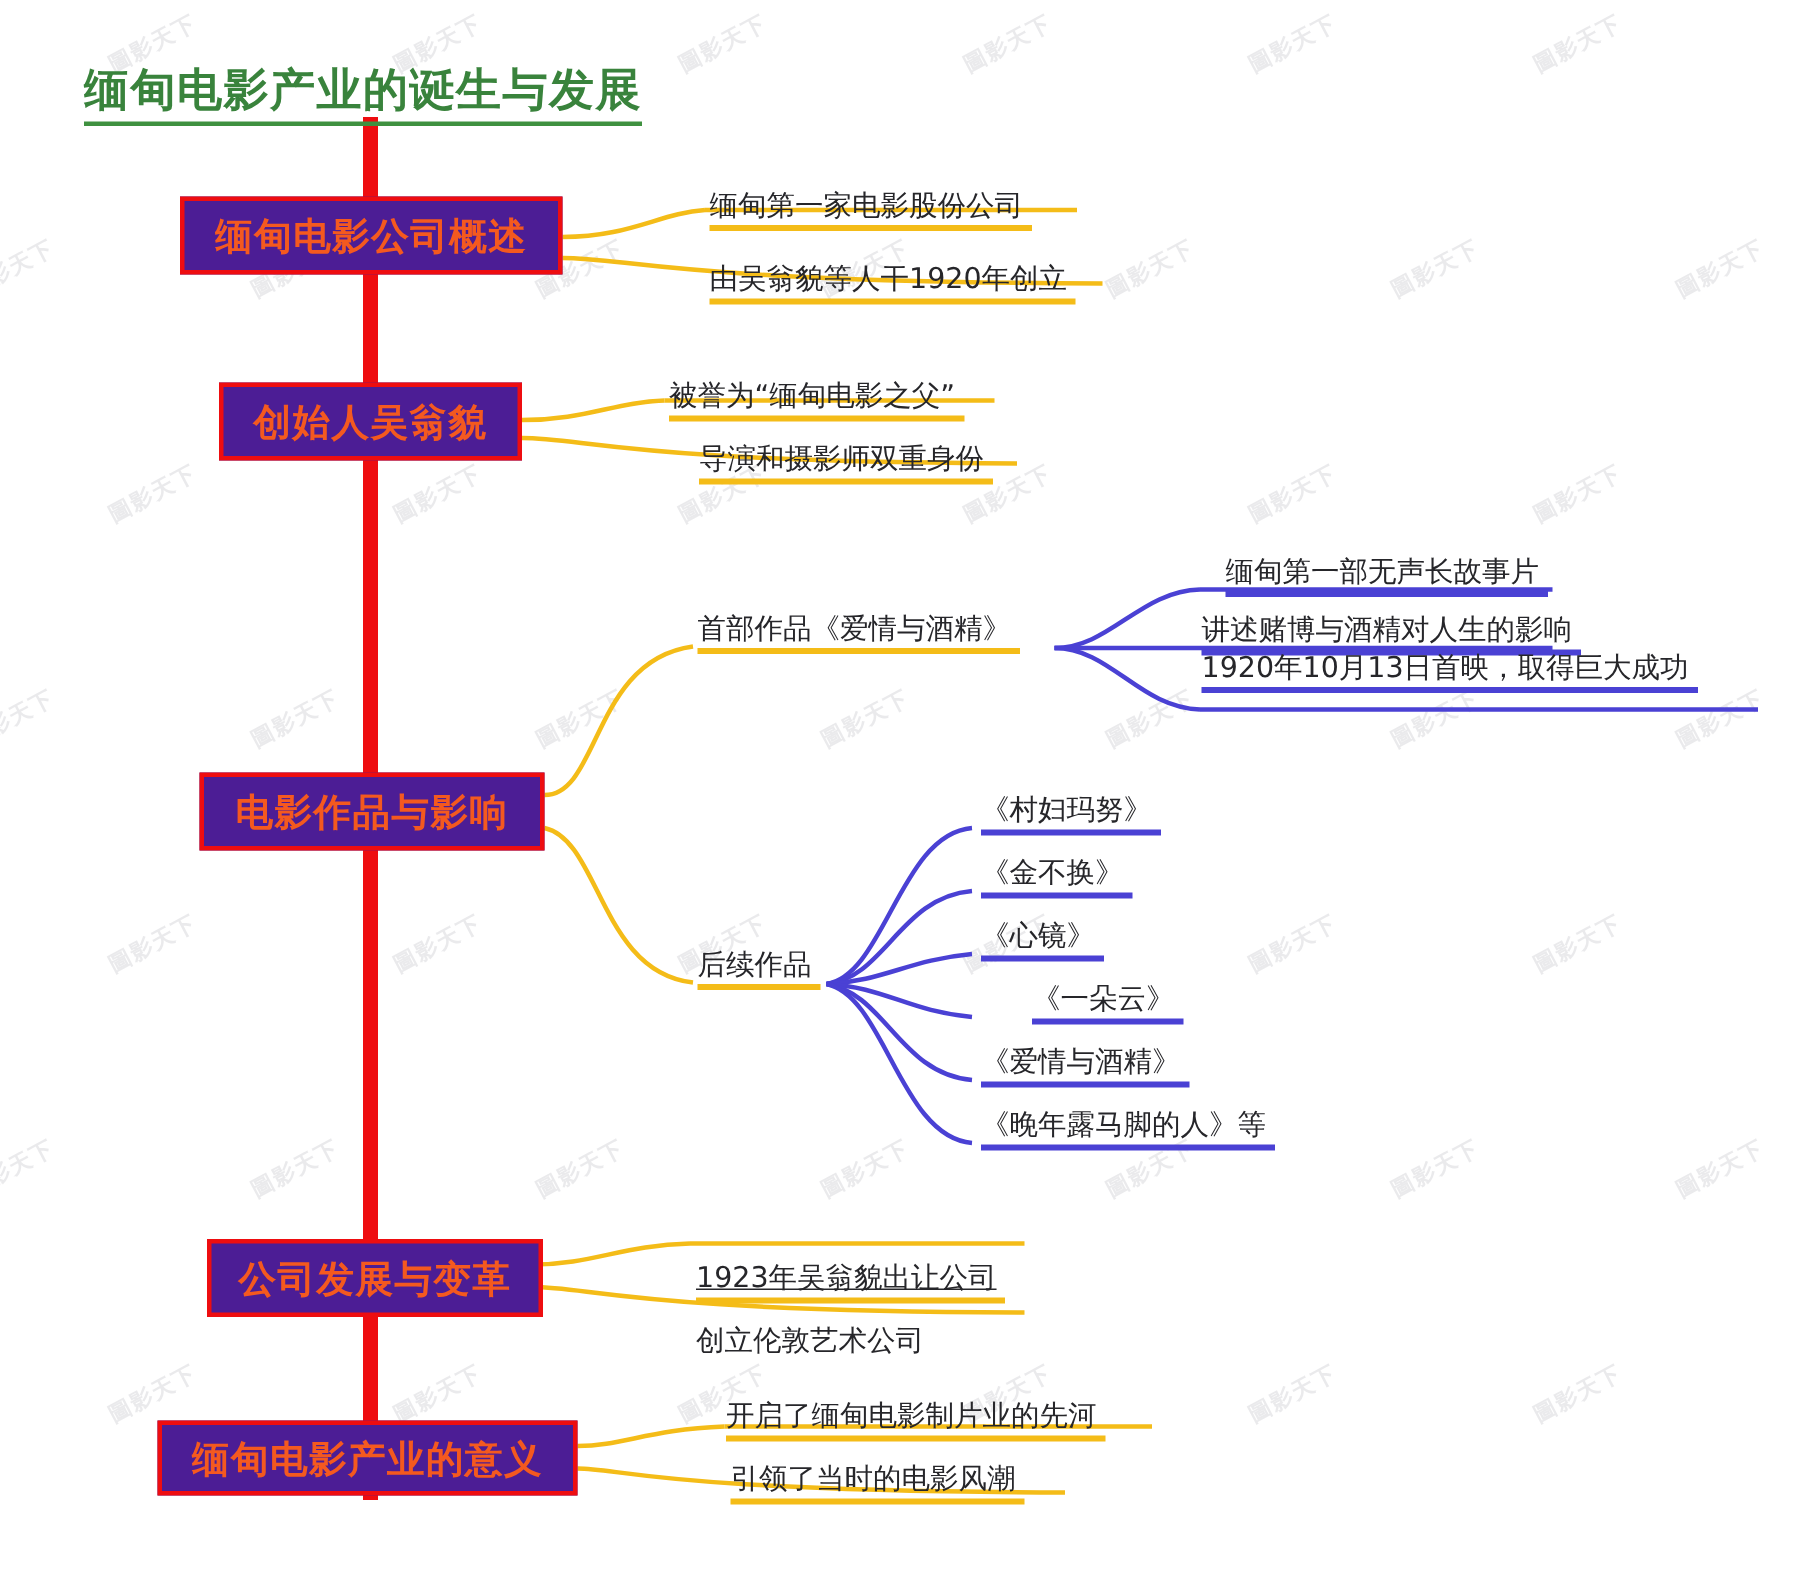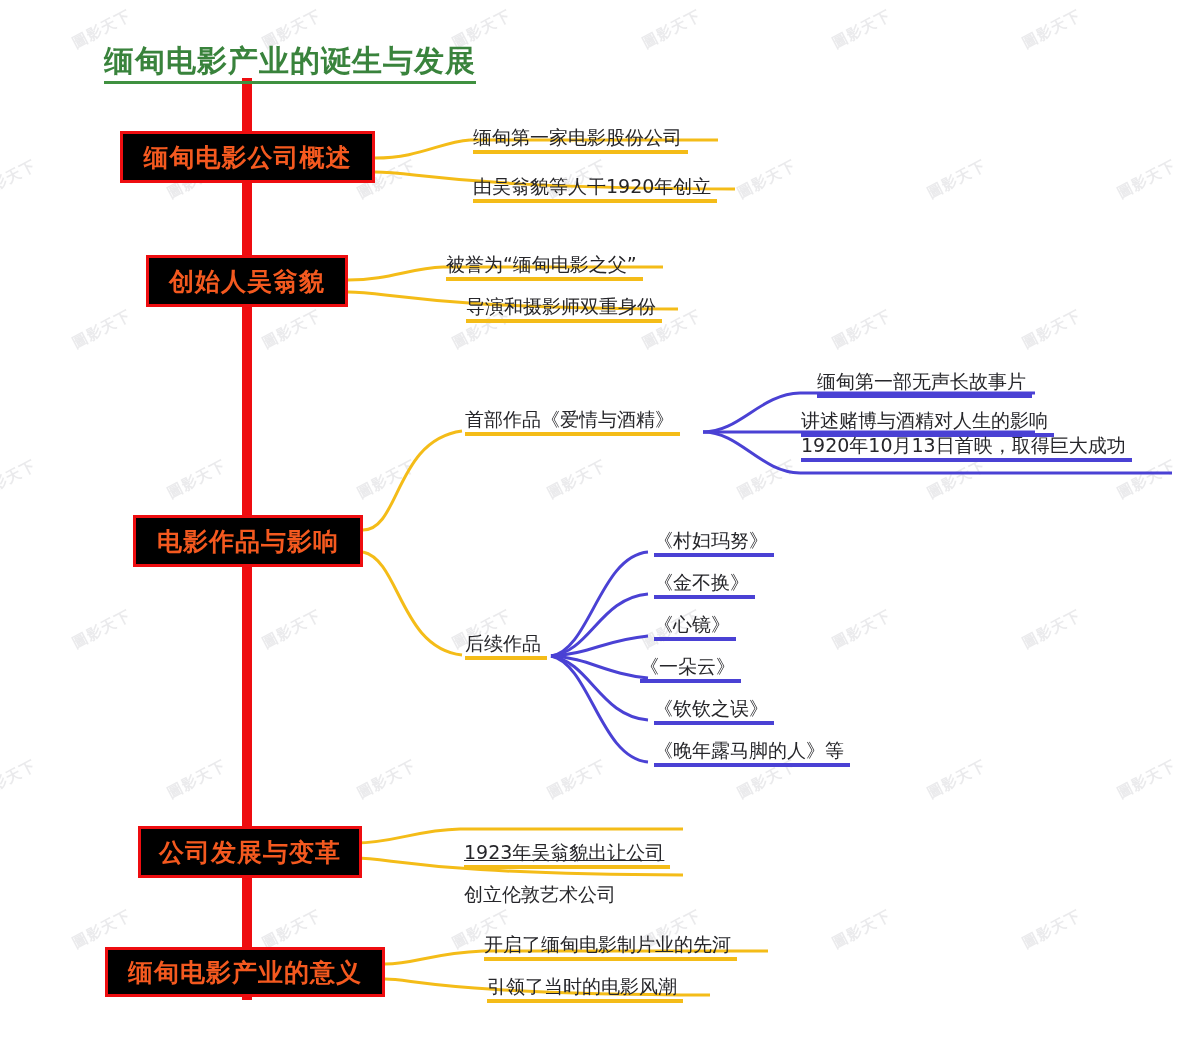--- a/index.html
+++ b/index.html
@@ -49,28 +49,27 @@
     top: 44px;
     z-index: 5;
     font-size: 30px;
     font-weight: 700;
     color: #39833c;
     letter-spacing: 1px;
     border-bottom: 3px solid #3f9140;
     padding-bottom: 2px;
     line-height: 1.15;
     white-space: nowrap;
-    margin-left: 48px;
   }
   
   .topic {
     position: absolute;
     z-index: 4;
     box-sizing: border-box;
-    background: #000000;
+    background: #4c1d95;
     border: 3px solid #ee0d10;
     color: #f4591f;
     font-size: 25px;
     font-weight: 700;
     letter-spacing: 1px;
     display: flex;
     align-items: center;
     justify-content: center;
     white-space: nowrap;
   }
@@ -211,22 +210,22 @@
   <div class="leaf mid" style="left: 465px; top: 410px; padding-right: 6px;">首部作品《爱情与酒精》</div>
   <div class="leaf mid" style="left: 465px; top: 634px; padding-right: 6px;">后续作品</div>
 
   <div class="leaf l3" style="left: 801px; top: 372px; padding-right: 6px; margin-left: 16px;">缅甸第一部无声长故事片</div>
   <div class="leaf l3" style="left: 801px; top: 411px; padding-right: 6px;">讲述赌博与酒精对人生的影响</div>
   <div class="leaf l3" style="left: 801px; top: 436px; padding-right: 6px;">1920年10月13日首映，取得巨大成功</div>
 
   <div class="leaf l3" style="left: 654px; top: 531px; padding-right: 6px;">《村妇玛努》</div>
   <div class="leaf l3" style="left: 654px; top: 573px; padding-right: 6px;">《金不换》</div>
   <div class="leaf l3" style="left: 654px; top: 615px; padding-right: 6px;">《心镜》</div>
-  <div class="leaf l3" style="left: 640px; top: 657px; padding-right: 6px;">《一朵云》</div>
-  <div class="leaf l3" style="left: 654px; top: 699px; padding-right: 6px;">《钦钦之误》</div>
+  <div class="leaf l3" style="left: 688px; top: 657px; padding-right: 6px;">《一朵云》</div>
+  <div class="leaf l3" style="left: 654px; top: 699px; padding-right: 6px;">《爱情与酒精》</div>
   <div class="leaf l3" style="left: 654px; top: 741px; padding-right: 6px;">《晚年露马脚的人》等</div>
 
   <div class="leaf l2" style="left: 464px; top: 843px; padding-right: 6px; text-decoration: underline;">1923年吴翁貌出让公司</div>
   <div class="leaf l2 nounder" style="left: 464px; top: 885px; padding-right: 6px;">创立伦敦艺术公司</div>
 
   <div class="leaf l2" style="left: 484px; top: 935px; padding-right: 6px;">开启了缅甸电影制片业的先河</div>
   <div class="leaf l2" style="left: 487px; top: 977px; padding-right: 6px;">引领了当时的电影风潮</div>
 
 </div>
 

